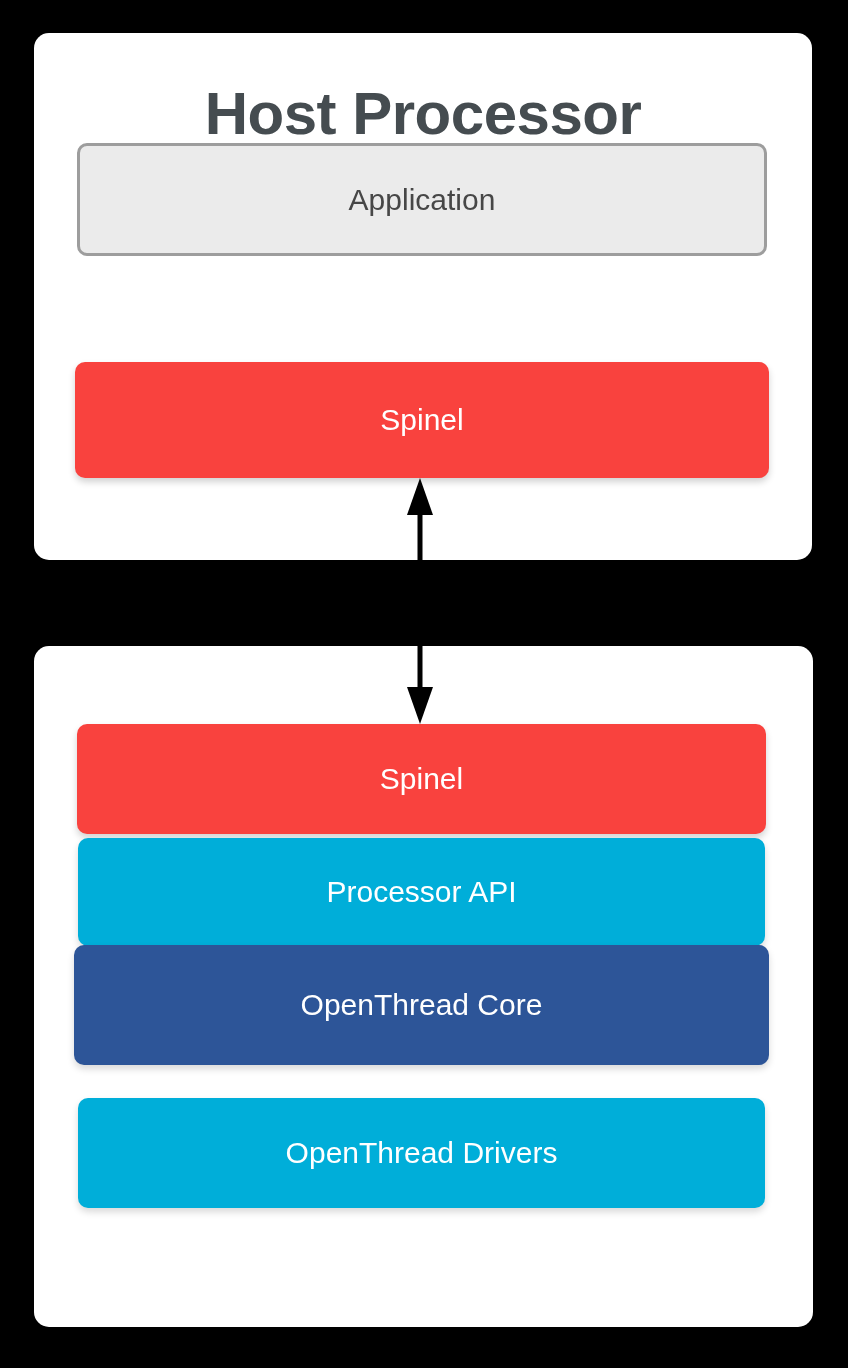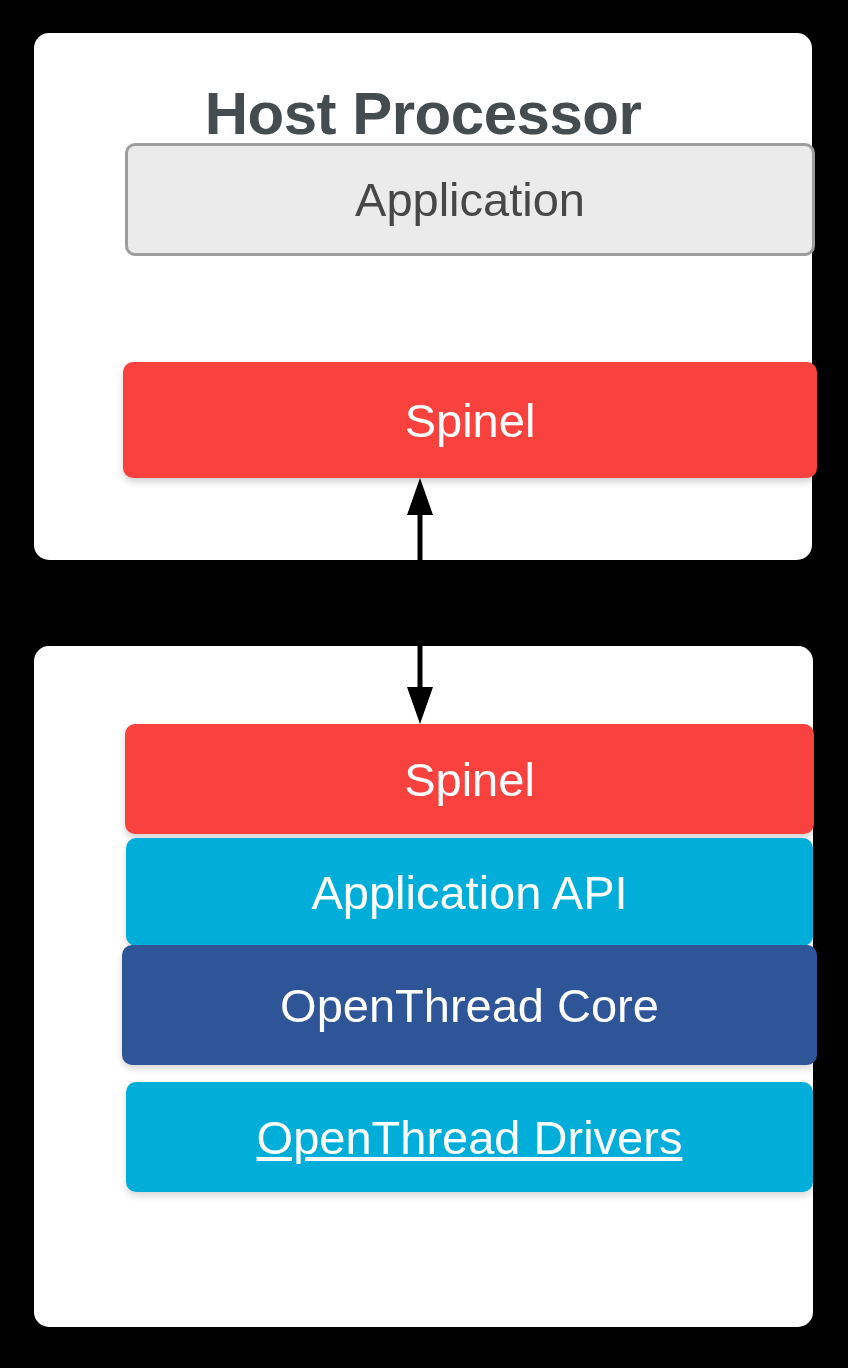--- a/index.html
+++ b/index.html
@@ -35,24 +35,23 @@
     color: var(--title_text, #454c50);
   }
   #host-card .card-title { top: 46px; }
   #soc-card  .card-title { top: 586px; }
 
   .layer {
     position: absolute;
     display: flex;
     align-items: center;
     justify-content: center;
-    font-size: 47px;
+    font-size: 30px;
     border-radius: 10px;
     box-sizing: border-box;
-    margin-left: 48px;
   }
   .layer.gray {
     background: var(--gray_fill, #ebebeb);
     border: 3px solid var(--gray_border, #9d9d9d);
     color: var(--gray_text, #474747);
   }
   .layer.red {
     background: var(--red, #f9423e);
     color: var(--white_text, #fff);
     box-shadow: 0 4px 7px rgba(0,0,0,0.18);
@@ -70,21 +69,21 @@
 
   
   #host-layer-0 { left: 43px; top: 110px; width: 690px; height: 113px; }
   #host-layer-1 { left: 43px; top: 220px; width: 690px; height: 112px; }
   #host-layer-2 { left: 41px; top: 329px; width: 694px; height: 116px; }
 
   
   #soc-layer-0 { left: 43px; top: 78px;  width: 689px; height: 110px; }
   #soc-layer-1 { left: 44px; top: 192px; width: 687px; height: 108px; }
   #soc-layer-2 { left: 40px; top: 299px; width: 695px; height: 120px; }
-  #soc-layer-3 { left: 44px; top: 436px; width: 687px; height: 110px; text-decoration: underline; }
+  #soc-layer-3 { left: 44px; top: 452px; width: 687px; height: 110px; }
 
   #arrow {
     position: absolute;
     left: 400px;
     top: 478px;
     z-index: 5;
   }
 </style>
 </head>
 <body>
@@ -105,21 +104,21 @@
     <line x1="20" y1="30" x2="20" y2="216" stroke="#000" stroke-width="5"></line>
     <polygon points="20,0 7,37 33,37" fill="#000"></polygon>
     <polygon points="20,246 7,209 33,209" fill="#000"></polygon>
   </svg>
 
   <div id="soc-card" class="card">
     <div id="soc-layer-0" class="layer red">
       <span>Spinel</span>
     </div>
     <div id="soc-layer-1" class="layer cyan">
-      <span>Application API</span>
+      <span>Processor API</span>
     </div>
     <div id="soc-layer-2" class="layer blue">
       <span>OpenThread Core</span>
     </div>
     <div id="soc-layer-3" class="layer cyan">
       <span>OpenThread Drivers</span>
     </div>
   </div>
 
 </div>

